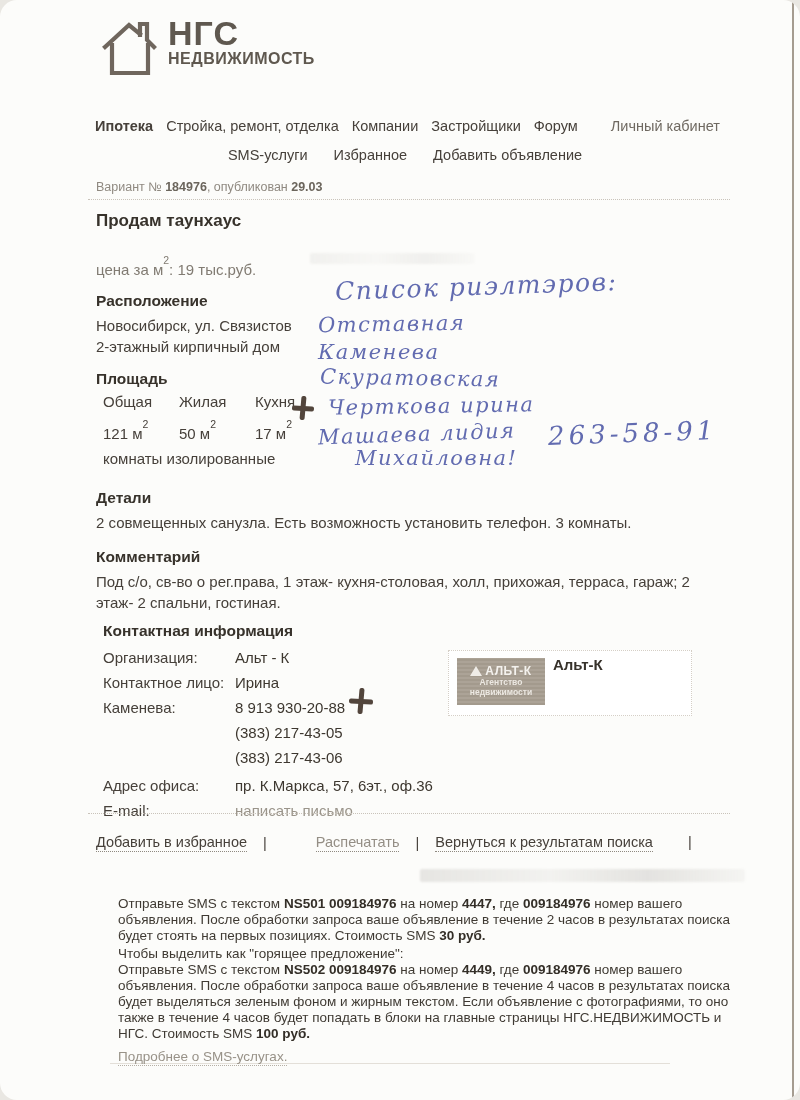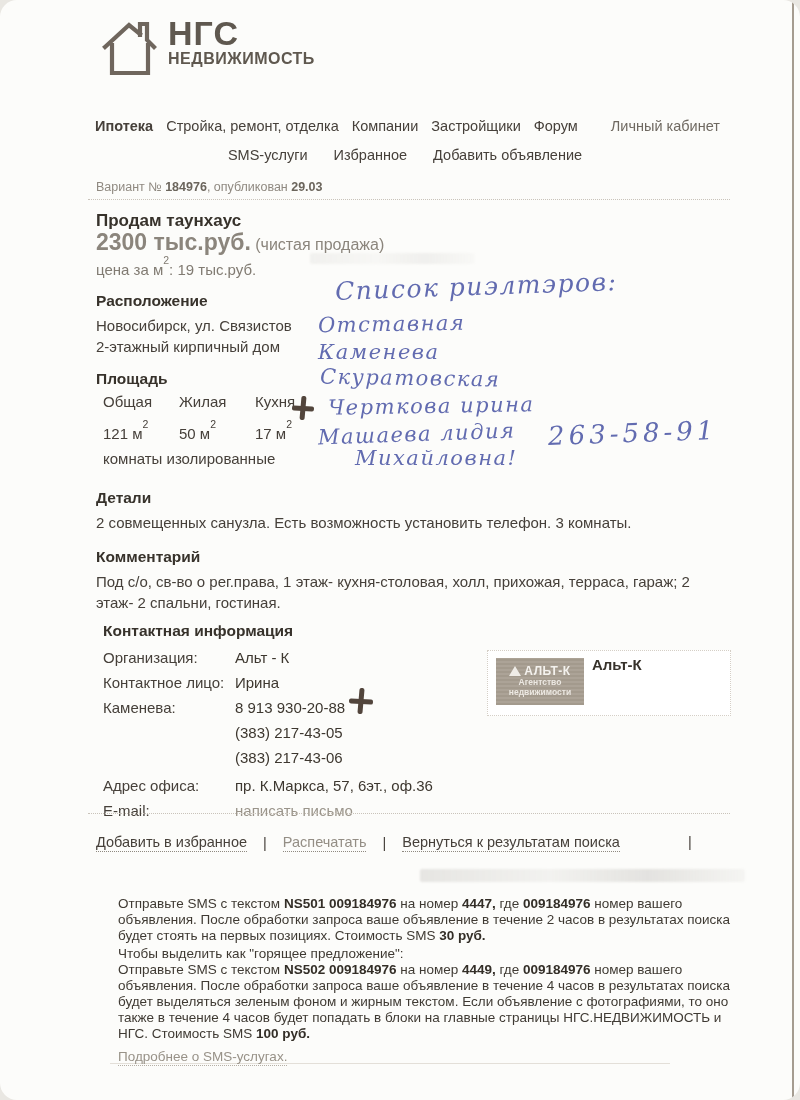--- a/index.html
+++ b/index.html
@@ -49,21 +49,21 @@
     color:#f4f2ee;text-align:center;overflow:hidden;
   }
   .agency-img .row1{display:flex;align-items:center;justify-content:center;gap:3px;margin-top:6px;}
   .agency-img .nm{font-size:12px;font-weight:bold;letter-spacing:.5px;}
   .tri{width:0;height:0;border-left:6px solid transparent;border-right:6px solid transparent;border-bottom:10px solid #efece7;}
   .agency-img .sub{font-size:8.5px;line-height:9.5px;font-weight:bold;color:#ece8e2;}
   .agency-name{position:absolute;left:104px;top:5px;font-size:15px;font-weight:bold;color:#37322b;}
   
   .flinks{display:flex;gap:16px;font-size:14.5px;color:#46403a;align-items:center;}
   .flink{border-bottom:1px dotted #8f8980;padding-bottom:1px;cursor:pointer;}
-  .flink.light{color:#948e85;}
+  .flink.light{color:#948e85;margin-left:33px;}
   .fsep{color:#46403a;}
   
   .sms{width:616px;font-size:13.5px;line-height:16px;color:#3f3a33;}
   .sms p{margin:0;}
   .sms b{color:#332e27;}
   .sms-more{display:inline-block;margin-top:7px;color:#989288;border-bottom:1px dotted #b5afa5;cursor:pointer;}
   
   .hw{
     position:absolute;font-family:"DejaVu Serif",serif;font-style:italic;
     color:#4d58a6;letter-spacing:1.5px;white-space:nowrap;opacity:.88;
@@ -113,23 +113,20 @@
     <span class="nav-item">Избранное</span>
     <span class="nav-item">Добавить объявление</span>
   </div>
 
   <div class="abs meta" style="left:96px;top:180px;">
     <span>Вариант № </span><b>184976</b><span>, опубликован </span><b>29.03</b>
   </div>
   <div class="abs dotline" style="left:88px;top:199px;width:642px;"></div>
 
   <div class="abs listing-title" style="left:96px;top:211px;">Продам таунхаус</div>
-  <div class="abs" style="left:96px;top:229px;">
-    <span class="price">2300 тыс.руб.</span><span class="price-note"> (чистая продажа)</span>
-  </div>
   <div class="abs per-m2" style="left:96px;top:259px;">
     <span>цена за м</span><sup class="s2">2</sup><span>: 19 тыс.руб.</span>
   </div>
 
   <div class="abs h-sec" style="left:96px;top:292px;">Расположение</div>
   <div class="abs body-text" style="left:96px;top:315px;">
     <div>Новосибирск, ул. Связистов</div>
     <div>2-этажный кирпичный дом</div>
   </div>
 
@@ -177,21 +174,21 @@
     <div class="c-row">
       <span class="c-label">Адрес офиса:</span>
       <span class="c-val">пр. К.Маркса, 57, 6эт., оф.36</span>
     </div>
     <div class="c-row">
       <span class="c-label">E-mail:</span>
       <span class="email-link">написать письмо</span>
     </div>
   </div>
 
-  <div class="abs agency-box" style="left:487px;top:650px;">
+  <div class="abs agency-box" style="left:448px;top:650px;">
     <div class="agency-img">
       <div class="row1">
         <span class="tri"></span>
         <span class="nm">АЛЬТ-К</span>
       </div>
       <div class="sub">Агентство</div>
       <div class="sub">недвижимости</div>
     </div>
     <div class="agency-name">Альт-К</div>
   </div>

